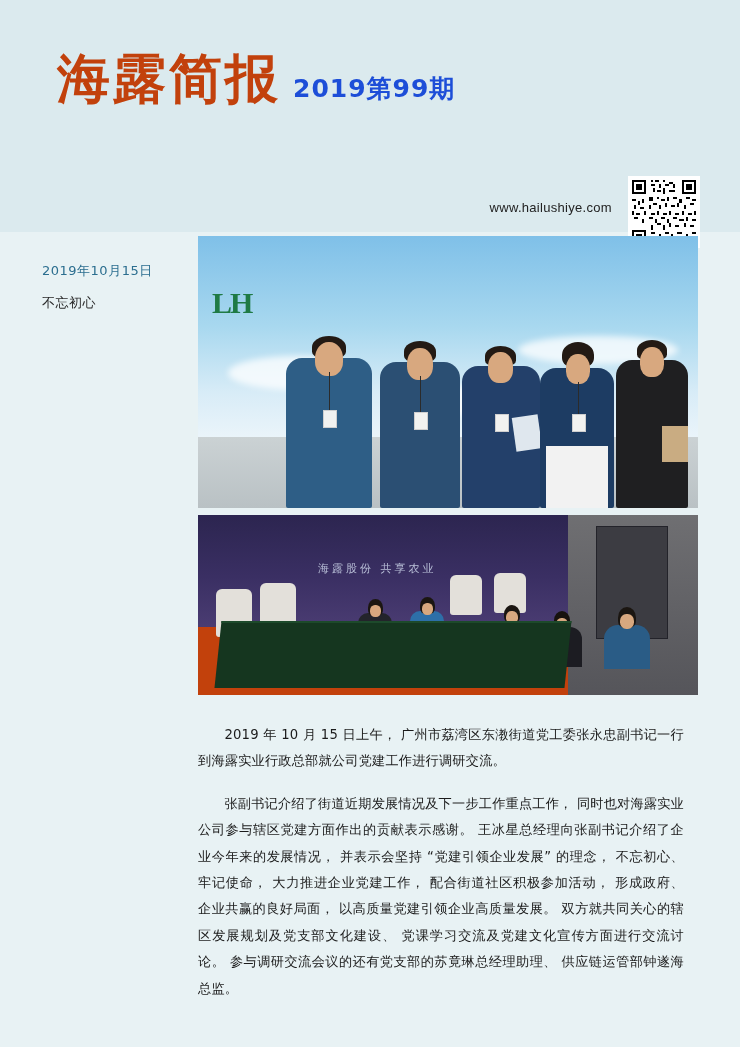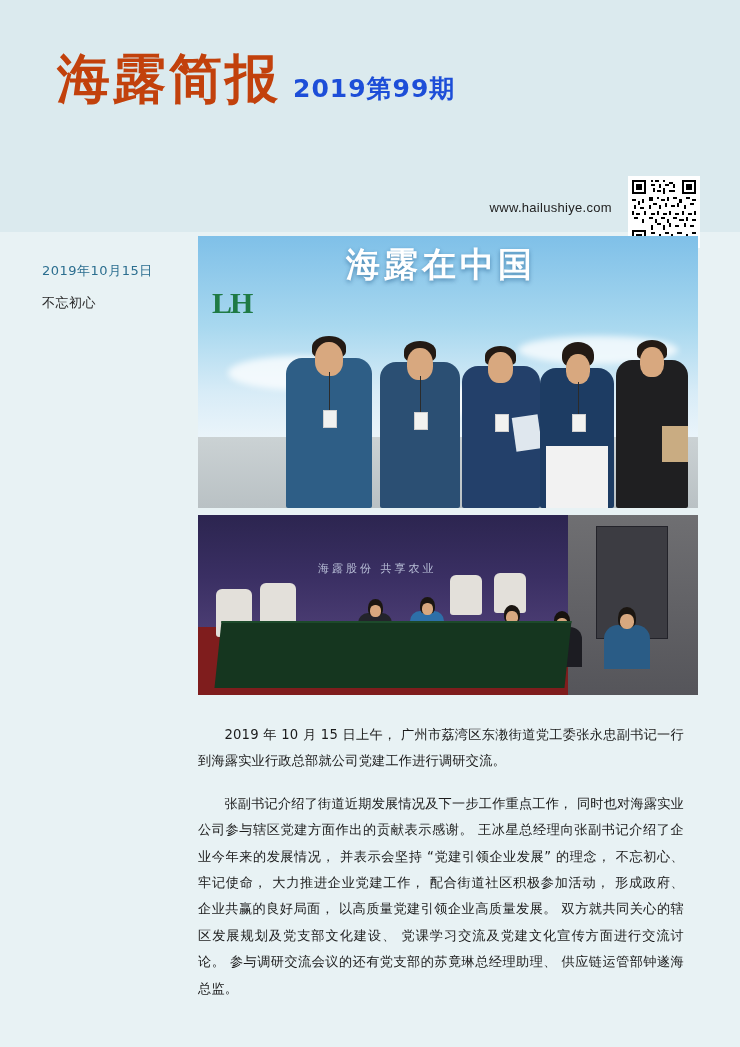--- a/index.html
+++ b/index.html
@@ -112,21 +112,21 @@
     top: 236px;
     width: 500px;
     height: 272px;
     background: #b8d4e8;
   }
   .photo-2 {
     left: 198px;
     top: 515px;
     width: 500px;
     height: 180px;
-    background: #7f1d1d;
+    background: #c2410c;
   }
 
   
   .p1-wall {
     position: absolute;
     left: 0; top: 0;
     width: 100%; height: 74%;
     background: linear-gradient(180deg,#7fc0e8 0%, #a8d8ef 45%, #d8ecf7 78%, #eaf4fa 100%);
   }
   .p1-cloud {
@@ -372,21 +372,20 @@
 
   <div class="photo photo-1">
     <div class="p1-wall"></div>
     <div class="p1-cloud" style="left:30px; top:120px; width:140px; height:34px;"></div>
     <div class="p1-cloud" style="left:190px; top:150px; width:200px; height:30px;"></div>
     <div class="p1-cloud" style="left:320px; top:100px; width:160px; height:28px;"></div>
     <div class="p1-floor"></div>
     <div class="p1-logo">
       <div class="lh">LH</div>
     </div>
-    <div class="p1-zh">海露在中国</div>
 
     <div class="person" style="left:88px; width:86px; height:208px;">
       <div class="body-sh" style="left:0; bottom:0; width:86px; height:150px; background:#2e5e86;"></div>
       <div class="hair" style="left:26px; bottom:150px; width:34px; height:22px;"></div>
       <div class="head" style="left:29px; bottom:132px; width:28px; height:34px;"></div>
       <div class="lanyard" style="left:43px; bottom:96px; height:40px;"></div>
       <div class="badge-card" style="left:37px; bottom:80px;"></div>
     </div>
 
     <div class="person" style="left:182px; width:80px; height:200px;">

